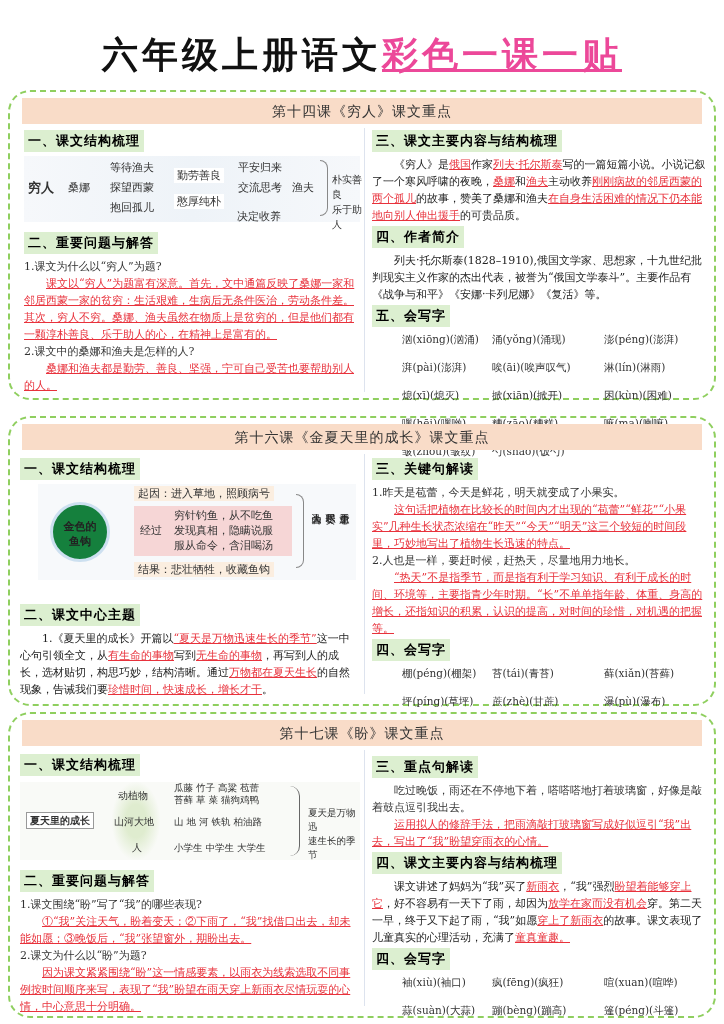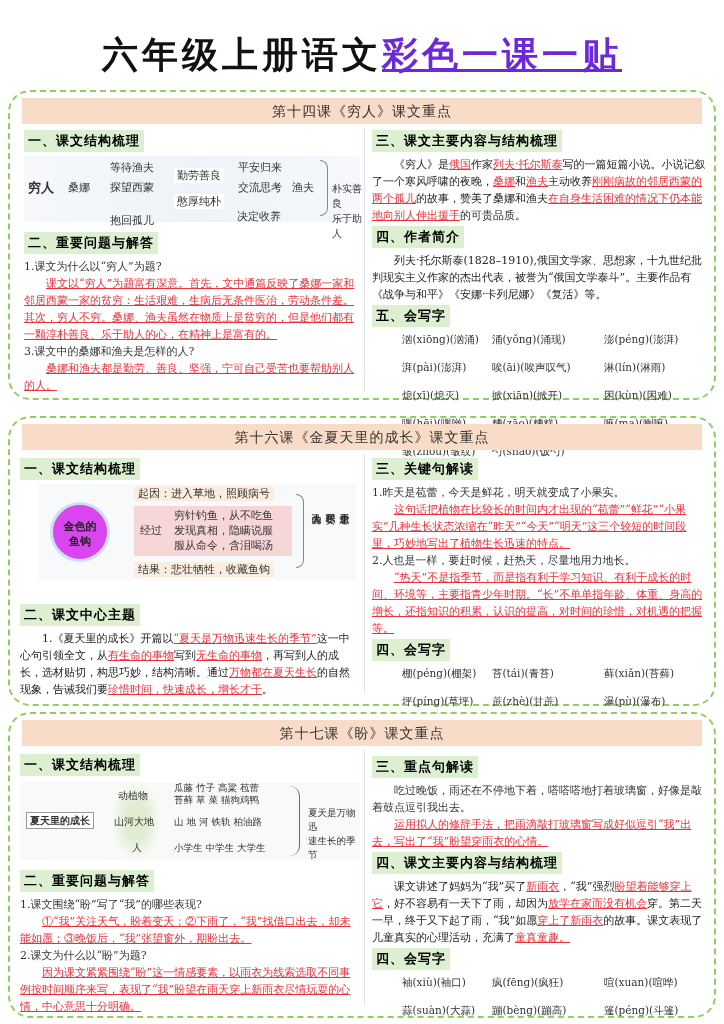--- a/index.html
+++ b/index.html
@@ -8,21 +8,21 @@
     font-family: "DejaVu Serif", "Liberation Serif", serif;
     color: #222;
     font-size: 11px;
   }
   .page-title {
     position: absolute; top: 32px; left: 0; width: 724px; text-align: center;
     font-size: 36px; font-weight: bold; letter-spacing: 4px; line-height: 44px;
     font-family: "DejaVu Serif", serif;
   }
   .page-title .black { color: #111; }
-  .page-title .red { color: #6d28d9; }
+  .page-title .red { color: #ec4899; }
   .card {
     position: absolute; left: 8px; width: 708px;
     border: 2px dashed #8fcf5f; border-radius: 22px;
   }
   .card-header {
     position: absolute; left: 12px; right: 12px; top: 6px; height: 26px;
     background: #f9dcc8; text-align: center; line-height: 26px;
     font-size: 14px; color: #333; letter-spacing: 1px;
   }
   .col { position: absolute; }
@@ -59,38 +59,38 @@
   <div class="card-header">第十四课《穷人》课文重点</div>
   <div class="col-divider" style="left:354px; top:36px; bottom:6px;"></div>
 
   <div class="col" style="left:14px; top:38px; width:336px;">
     <div class="sec-title">一、课文结构梳理</div>
     <div class="diagram" style="left:0; top:26px; width:336px; height:66px;">
       <div class="dnode" style="left:4px; top:24px; font-weight:bold; font-size:13px; font-family:'DejaVu Sans',sans-serif;">穷人</div>
       <div class="dnode" style="left:44px; top:24px;">桑娜</div>
       <div class="dnode" style="left:86px; top:4px;">等待渔夫</div>
       <div class="dnode" style="left:86px; top:24px;">探望西蒙</div>
-      <div class="dnode" style="left:86px; top:44px;margin-top:13px;">抱回孤儿</div>
+      <div class="dnode" style="left:86px; top:44px;">抱回孤儿</div>
       <div class="dnode" style="left:150px; top:12px; background:#fff; padding:0 3px;">勤劳善良</div>
       <div class="dnode" style="left:150px; top:38px; background:#fff; padding:0 3px;">憨厚纯朴</div>
       <div class="dnode" style="left:214px; top:4px;">平安归来</div>
       <div class="dnode" style="left:214px; top:24px;">交流思考</div>
       <div class="dnode" style="left:213px; top:44px;margin-top:9px;">决定收养</div>
       <div class="dnode" style="left:268px; top:24px;">渔夫</div>
       <div class="bracket" style="left:296px; top:4px; width:8px; height:56px;"></div>
-      <div class="dnode" style="left:308px; top:16px; width:30px; font-size:10px;margin-top:9px;">
+      <div class="dnode" style="left:308px; top:16px; width:30px; font-size:10px;">
         <div>朴实善良</div>
         <div>乐于助人</div>
       </div>
     </div>
     <div style="position:absolute; top:102px; width:336px;">
       <div class="sec-title">二、重要问题与解答</div>
       <p class="q">1.课文为什么以“穷人”为题?</p>
       <p class="ans">课文以“穷人”为题富有深意。首先，文中通篇反映了桑娜一家和邻居西蒙一家的贫穷：生活艰难，生病后无条件医治，劳动条件差。其次，穷人不穷。桑娜、渔夫虽然在物质上是贫穷的，但是他们都有一颗淳朴善良、乐于助人的心，在精神上是富有的。</p>
-      <p class="q">3.课文中的桑娜和渔夫是怎样的人?</p>
+      <p class="q">2.课文中的桑娜和渔夫是怎样的人?</p>
       <p class="ans">桑娜和渔夫都是勤劳、善良、坚强，宁可自己受苦也要帮助别人的人。</p>
     </div>
   </div>
 
   <div class="col" style="left:362px; top:38px; width:334px;">
     <div class="sec-title">三、课文主要内容与结构梳理</div>
     <p class="indent">
       <span>《穷人》是</span><span class="red">俄国</span><span>作家</span><span class="red">列夫·托尔斯泰</span><span>写的一篇短篇小说。小说记叙了一个寒风呼啸的夜晚，</span><span class="red">桑娜</span><span>和</span><span class="red">渔夫</span><span>主动收养</span><span class="red">刚刚病故的邻居西蒙的两个孤儿</span><span>的故事，赞美了桑娜和渔夫</span><span class="red">在自身生活困难的情况下仍本能地向别人伸出援手</span><span>的可贵品质。</span>
     </p>
     <div class="sec-title" style="margin-top:2px;">四、作者简介</div>
@@ -115,21 +115,21 @@
   </div>
 </div>
 
 <div class="card" style="top:416px; height:290px;">
   <div class="card-header">第十六课《金夏天里的成长》课文重点</div>
   <div class="col-divider" style="left:354px; top:36px; bottom:10px;"></div>
 
   <div class="col" style="left:10px; top:40px; width:340px;">
     <div class="sec-title">一、课文结构梳理</div>
     <div class="diagram" style="left:18px; top:26px; width:318px; height:96px; background:#f7f9fb;">
-      <div style="position:absolute; left:12px; top:18px; width:60px; height:60px; border-radius:50%; border:3px solid #cde0f0; background:#d946ef; text-align:center; font-family:'DejaVu Sans',sans-serif; font-weight:bold; font-size:11px; line-height:15px; padding-top:14px;">
+      <div style="position:absolute; left:12px; top:18px; width:60px; height:60px; border-radius:50%; border:3px solid #cde0f0; background:#15803d; text-align:center; font-family:'DejaVu Sans',sans-serif; font-weight:bold; font-size:11px; line-height:15px; padding-top:14px;">
         <div>金色的</div>
         <div>鱼钩</div>
       </div>
       <div class="dnode" style="left:96px; top:2px; background:#fbeee0; padding:0 4px;">起因：进入草地，照顾病号</div>
       <div style="position:absolute; left:96px; top:22px; width:158px; height:50px; background:#f6d6d6;">
         <div class="dnode" style="left:6px; top:17px;">经过</div>
         <div class="dnode" style="left:40px; top:2px;">穷针钓鱼，从不吃鱼</div>
         <div class="dnode" style="left:40px; top:17px;">发现真相，隐瞒说服</div>
         <div class="dnode" style="left:40px; top:32px;">服从命令，含泪喝汤</div>
       </div>

